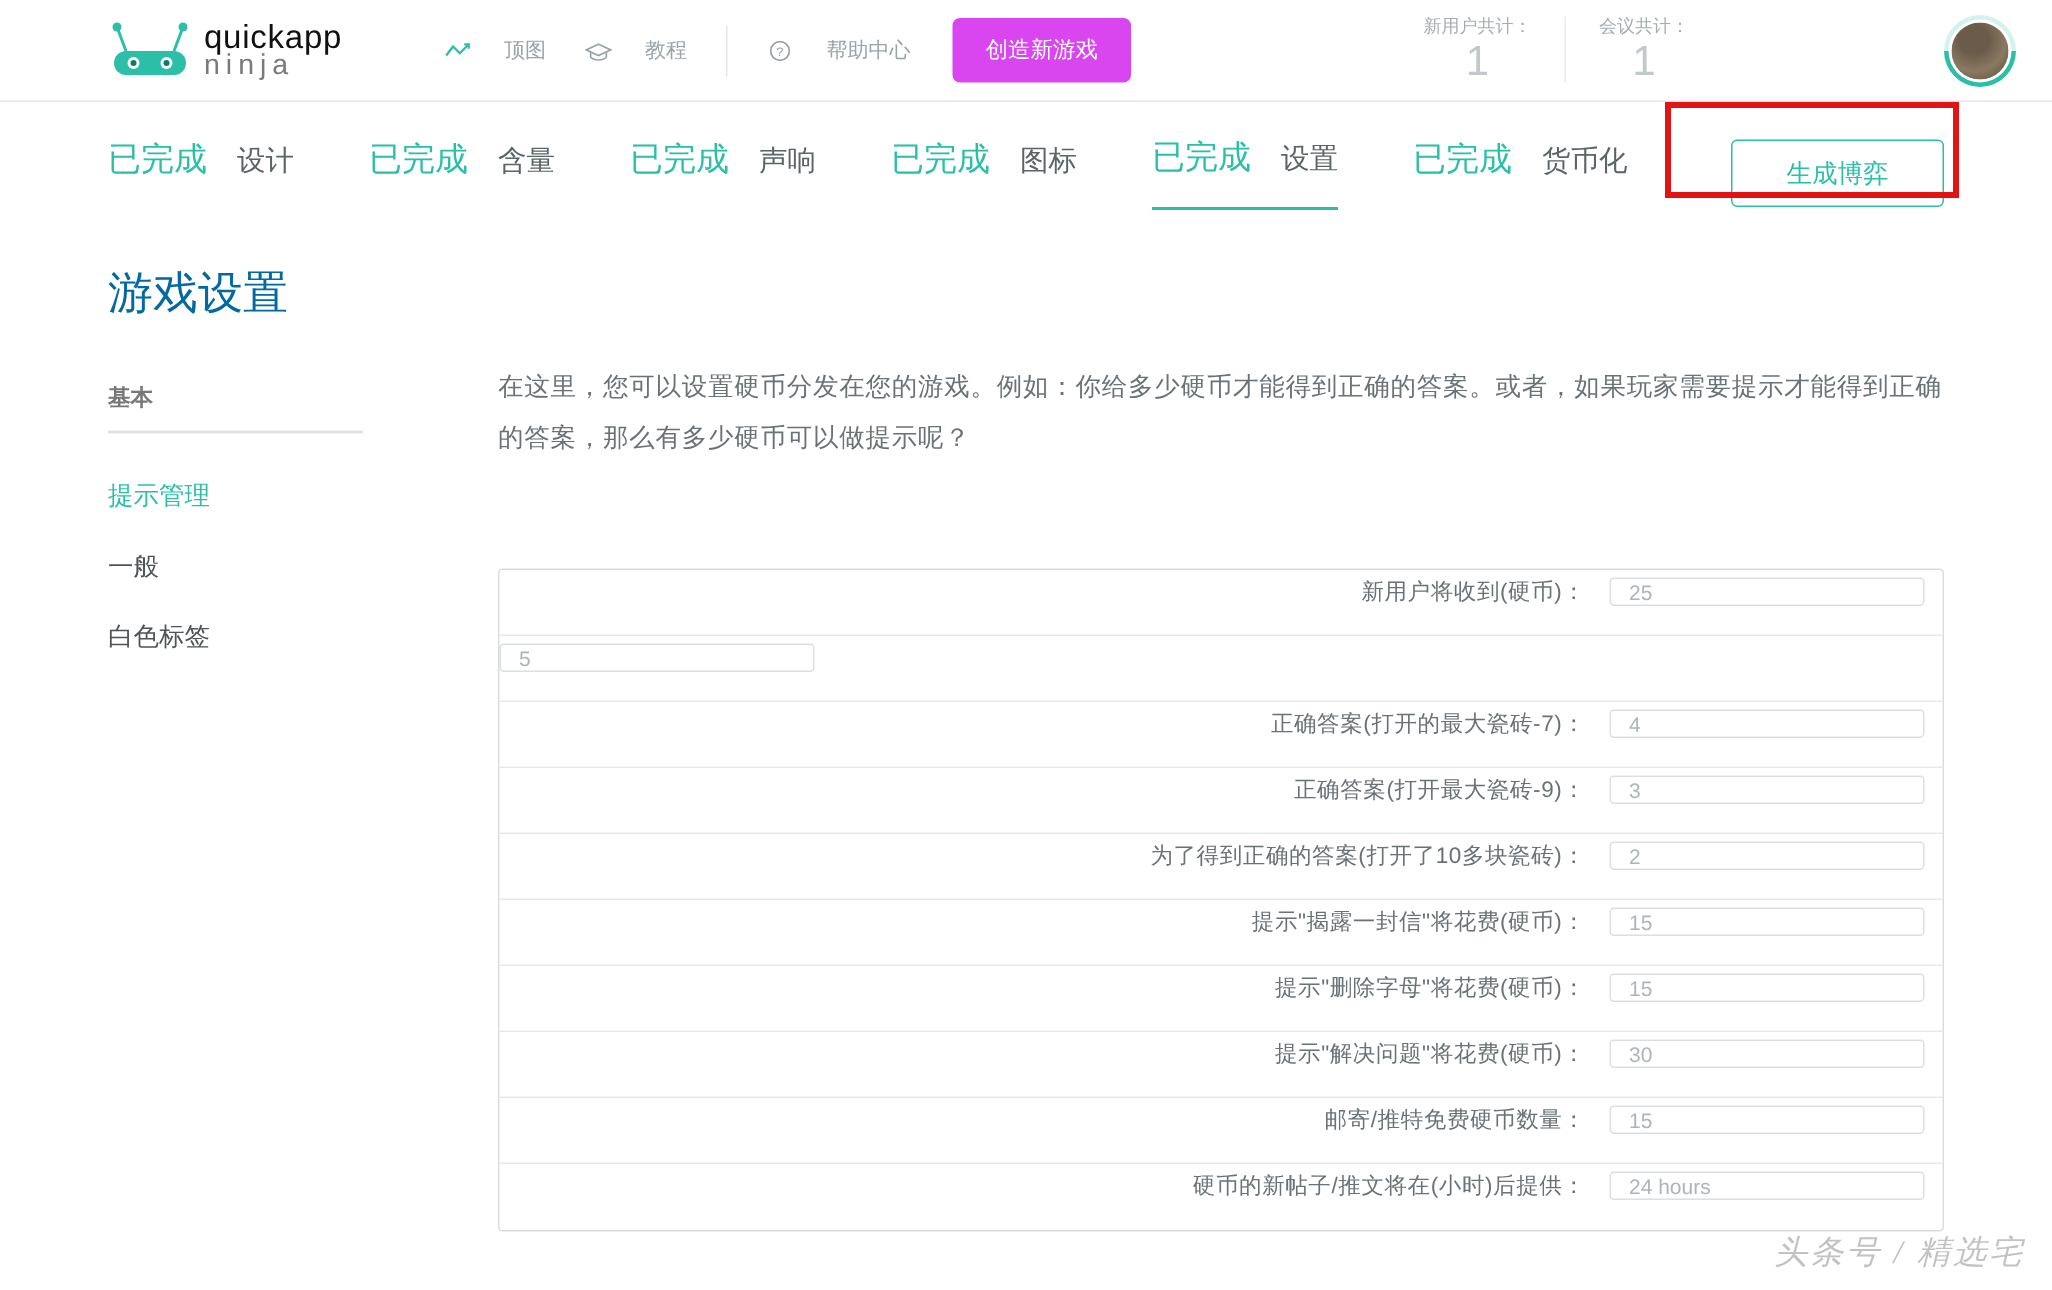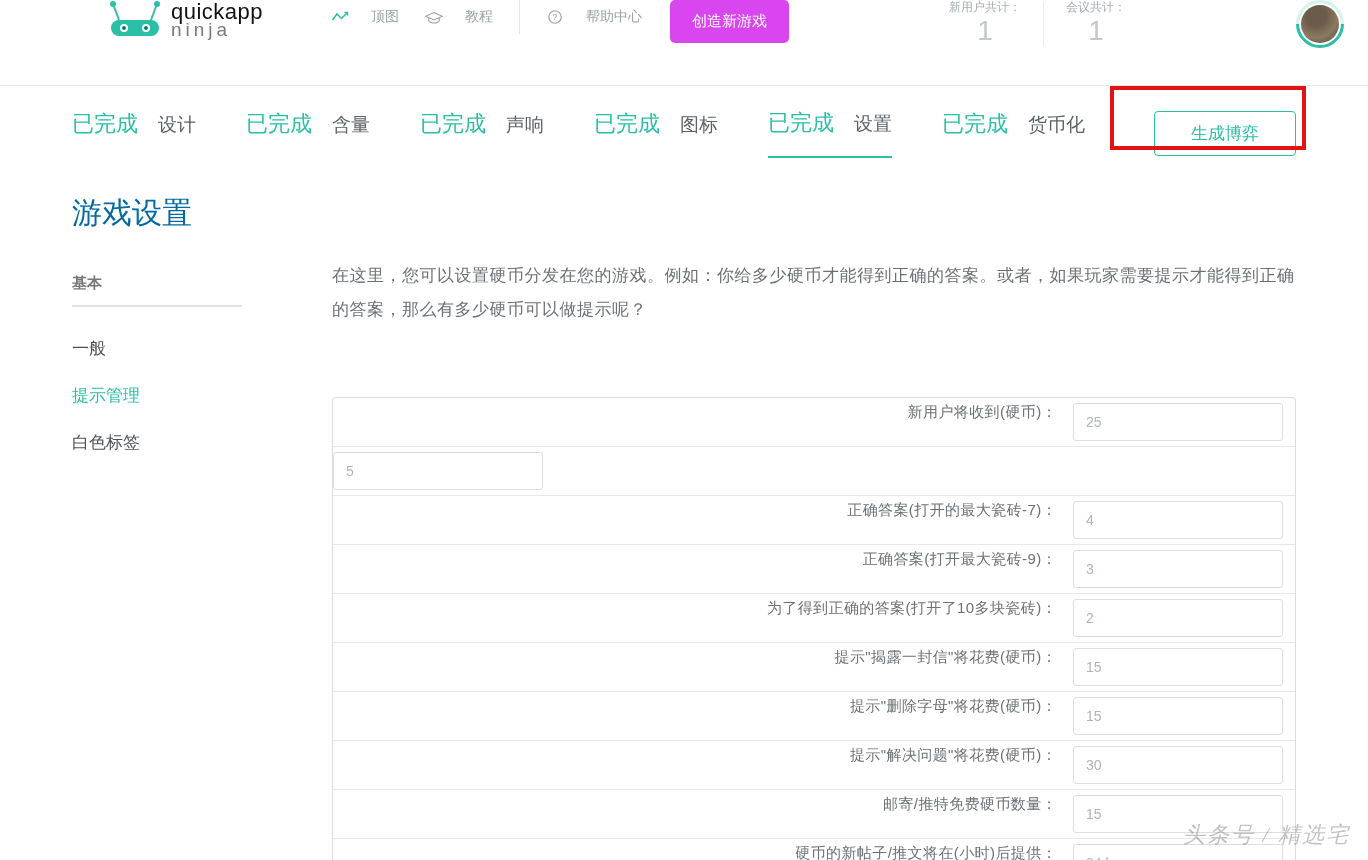--- a/index.html
+++ b/index.html
@@ -8,25 +8,25 @@
       background: #ffffff;
       color: #4a4a4a;
       width: 1368px;
       height: 860px;
       overflow: hidden;
       position: relative;
     }
 
     
     .header {
-      height: 86px;
+      height: 68px;
       border-bottom: 1px solid #e5e5e5;
       display: flex;
-      align-items: flex-start;
-      padding: 0 24px 0 107px;
+      align-items: center;
+      padding: 0 24px 0 72px;
       gap: 28px;
     }
 
     .logo-wrap {
       display: flex;
       align-items: center;
       gap: 8px;
       margin-right: 40px;
     }
 
@@ -185,21 +185,21 @@
     .srow:last-child { border-bottom: none; }
     .slabel {
       flex: 1;
       text-align: right;
       color: #6b7276;
       font-size: 15px;
       letter-spacing: 0.4px;
     }
     .sinput {
       width: 210px;
-      height: 38px;
+      height: 19px;
       border: 1px solid #dcdfe1;
       border-radius: 3px;
       padding: 0 12px;
       font-size: 14px;
       color: #aeb5b8;
       background: #fff;
       outline: none;
     }
 
     .watermark {
@@ -306,22 +306,22 @@
     </div>
     <button class="generate-btn">生成博弈</button>
     <div class="highlight-box"></div>
 </div>
 
 <div class="main">
   <div class="sidebar">
     <h1 class="page-title">游戏设置</h1>
     <div class="side-heading">基本</div>
 
-  <div class="side-item">一般</div>
-      <div class="side-item active">提示管理</div>
+  <div class="side-item active">提示管理</div>
+      <div class="side-item">一般</div>
       <div class="side-item">白色标签</div>
     </div>
 
   <div class="content">
     <p class="desc">在这里，您可以设置硬币分发在您的游戏。例如：你给多少硬币才能得到正确的答案。或者，如果玩家需要提示才能得到正确的答案，那么有多少硬币可以做提示呢？</p>
     <div class="settings-table">
 
     <div class="srow">
           <div class="slabel">新用户将收到(硬币)：</div>
           <input class="sinput" type="text" value="25" style="">

